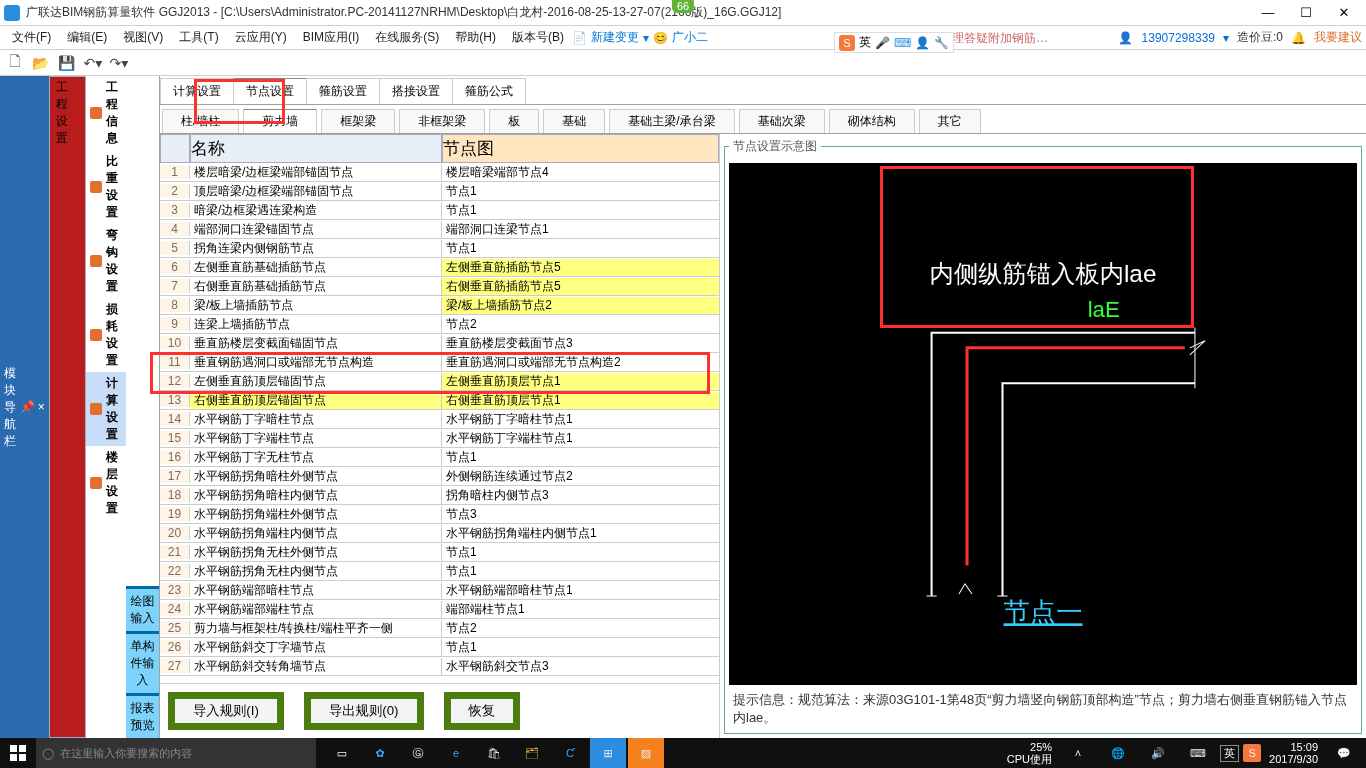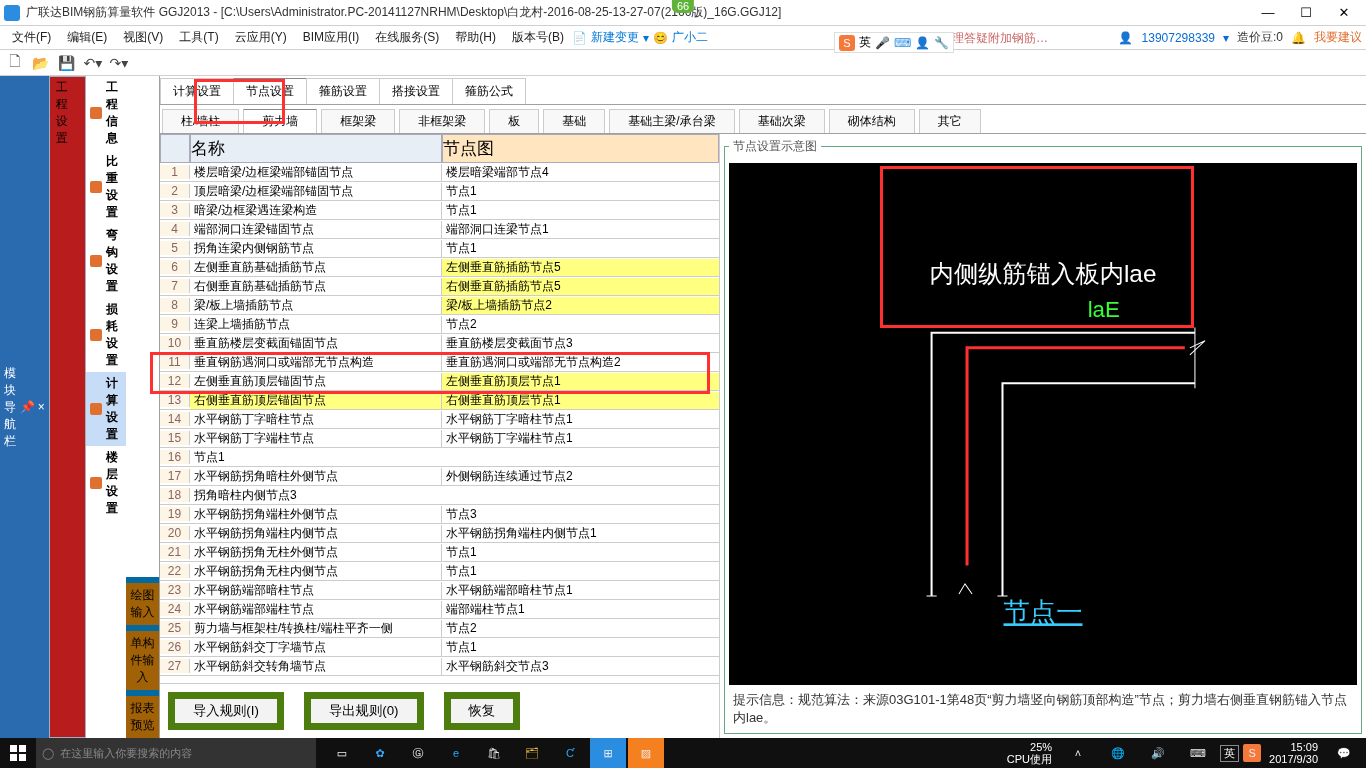--- a/index.html
+++ b/index.html
@@ -20,21 +20,21 @@
 .tool-btn { width:22px; height:22px; display:flex; align-items:center; justify-content:center; border:1px solid transparent; cursor:pointer; font-size:14px; color:#444; }
 .main { display: flex; height: calc(100% - 26px - 24px - 26px - 30px); }
 .nav-panel { width: 160px; border-right: 1px solid #a0a0a0; display:flex; flex-direction:row; }
 .nav-title { background: #2a6bb0; color:#fff; font-size:12px; padding:2px 4px; display:flex; justify-content:space-between; align-items:center; }
 .nav-sub { background:#b91c1c; padding:2px 6px; border:1px solid #a0b0c0; }
 .nav-items { flex:1; background:#fff; }
 .nav-item { padding:3px 8px 3px 20px; cursor:pointer; display:flex; align-items:center; position:relative;font-weight:bold; }
 .nav-item.selected { background:#c7dcf6; }
 .nav-ico { position:absolute; left:4px; width:12px; height:12px; background:#e07030; border-radius:2px; }
 .nav-bottom { margin-top:auto; }
-.nav-bottom div { padding:4px; text-align:center; border-top:6px solid #0369a1; background:#a16207; cursor:pointer;font-family:Liberation Mono, monospace; }
+.nav-bottom div { padding:4px; text-align:center; border-top:3px solid #0369a1; background:#7dd3fc; cursor:pointer;font-family:Liberation Mono, monospace; }
 .content { flex:1; display:flex; flex-direction:column; }
 .tabs1 { display:flex; border-bottom:1px solid #a0a0a0; }
 .tab1 { padding:4px 12px; border:1px solid #ccc; border-bottom:none; background:#fff; margin-right:-1px; margin-top:2px; cursor:pointer; }
 .tab1.active { background:#fff; border-top:1px solid #888;}
 .tabs2 { display:flex; border-bottom:1px solid #a0a0a0; padding:2px 2px 0 2px; flex-wrap:wrap; }
 .tab2 { padding:3px 18px; border:1px solid #ccc; border-bottom:none; background:#f8f8f8; margin-right:4px; margin-top:2px; cursor:pointer; white-space:nowrap; }
 .tab2.active { background:#fff; border-top:1px solid #888; }
 .work { flex:1; display:flex; overflow:hidden; }
 .table-wrap { width:560px; display:flex; flex-direction:column; border-right:1px solid #ccc; }
 .table-head { display:flex; }
@@ -277,29 +277,31 @@
               <div class="td-a">水平钢筋丁字暗柱节点</div>
               <div class="td-b">水平钢筋丁字暗柱节点1</div>
             </div>
             <div class="tr">
               <div class="td-n">15</div>
               <div class="td-a">水平钢筋丁字端柱节点</div>
               <div class="td-b">水平钢筋丁字端柱节点1</div>
             </div>
             <div class="tr">
               <div class="td-n">16</div>
+              <div class="td-a">水平钢筋丁字无柱节点</div>
               <div class="td-b">节点1</div>
             </div>
             <div class="tr">
               <div class="td-n">17</div>
               <div class="td-a">水平钢筋拐角暗柱外侧节点</div>
               <div class="td-b">外侧钢筋连续通过节点2</div>
             </div>
             <div class="tr">
               <div class="td-n">18</div>
+              <div class="td-a">水平钢筋拐角暗柱内侧节点</div>
               <div class="td-b">拐角暗柱内侧节点3</div>
             </div>
             <div class="tr">
               <div class="td-n">19</div>
               <div class="td-a">水平钢筋拐角端柱外侧节点</div>
               <div class="td-b">节点3</div>
             </div>
             <div class="tr">
               <div class="td-n">20</div>
               <div class="td-a">水平钢筋拐角端柱内侧节点</div>

